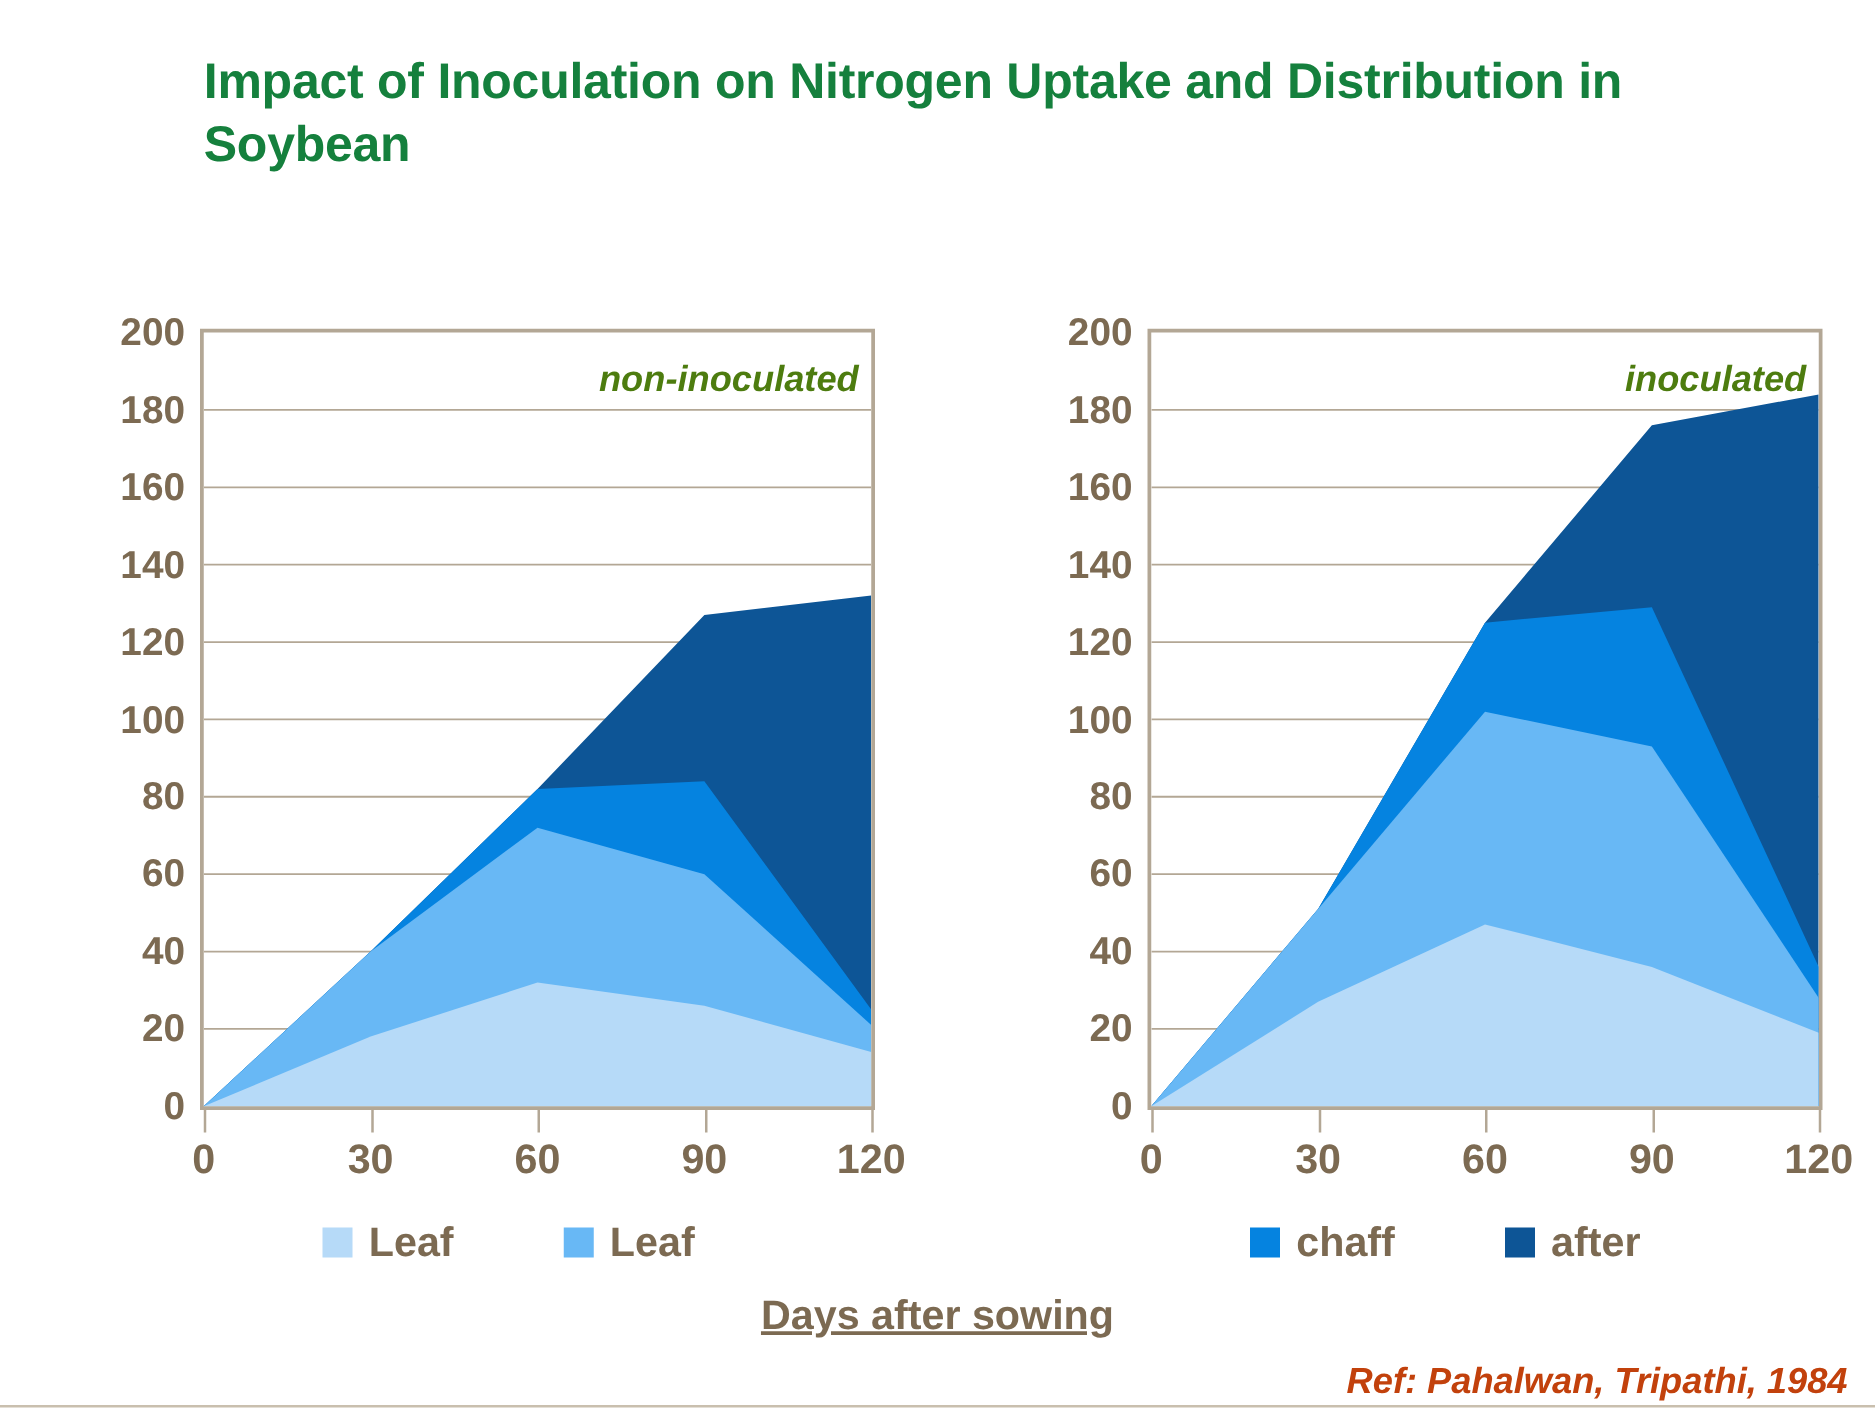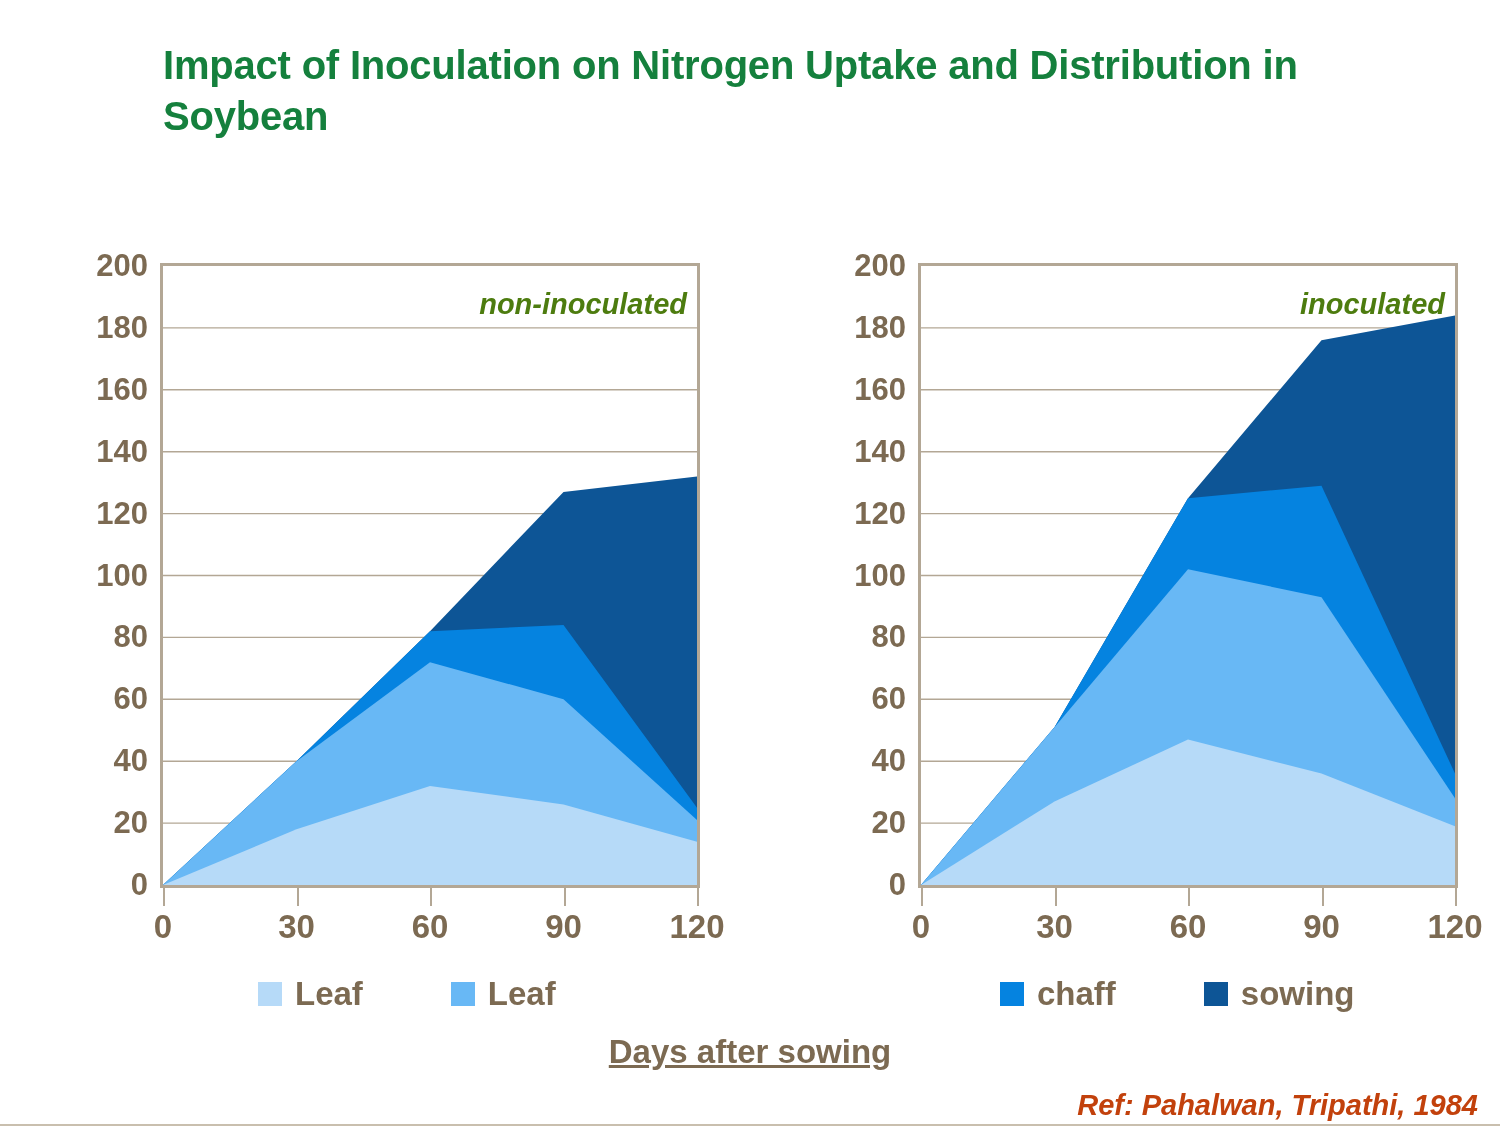--- a/index.html
+++ b/index.html
@@ -249,21 +249,21 @@
     </div>
   </div>
 
   <div class="legend right">
     <div class="legend-item">
       <span class="swatch" style="background: rgb(5, 131, 224);"></span>
       <span class="legend-label">chaff</span>
     </div>
     <div class="legend-item">
       <span class="swatch" style="background: rgb(13, 85, 150);"></span>
-      <span class="legend-label">sowing</span>
+      <span class="legend-label">after</span>
     </div>
   </div>
 
   <div class="x-axis-title">Days after sowing</div>
 
   <div class="ref-note">Ref: Pahalwan, Tripathi, 1984</div>
   <div class="ref-rule"></div>
 
 </div>
 

